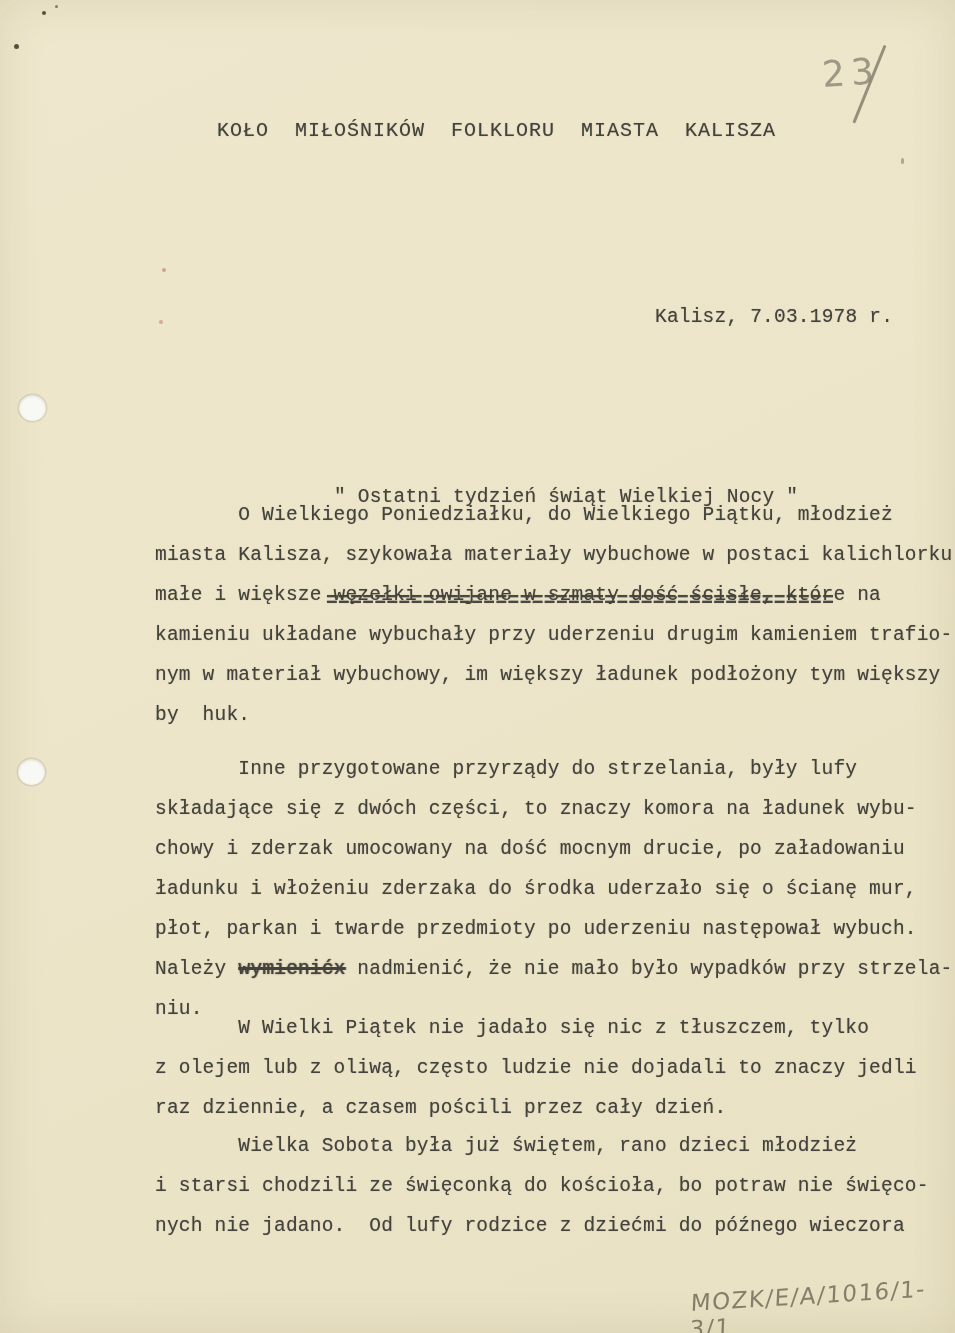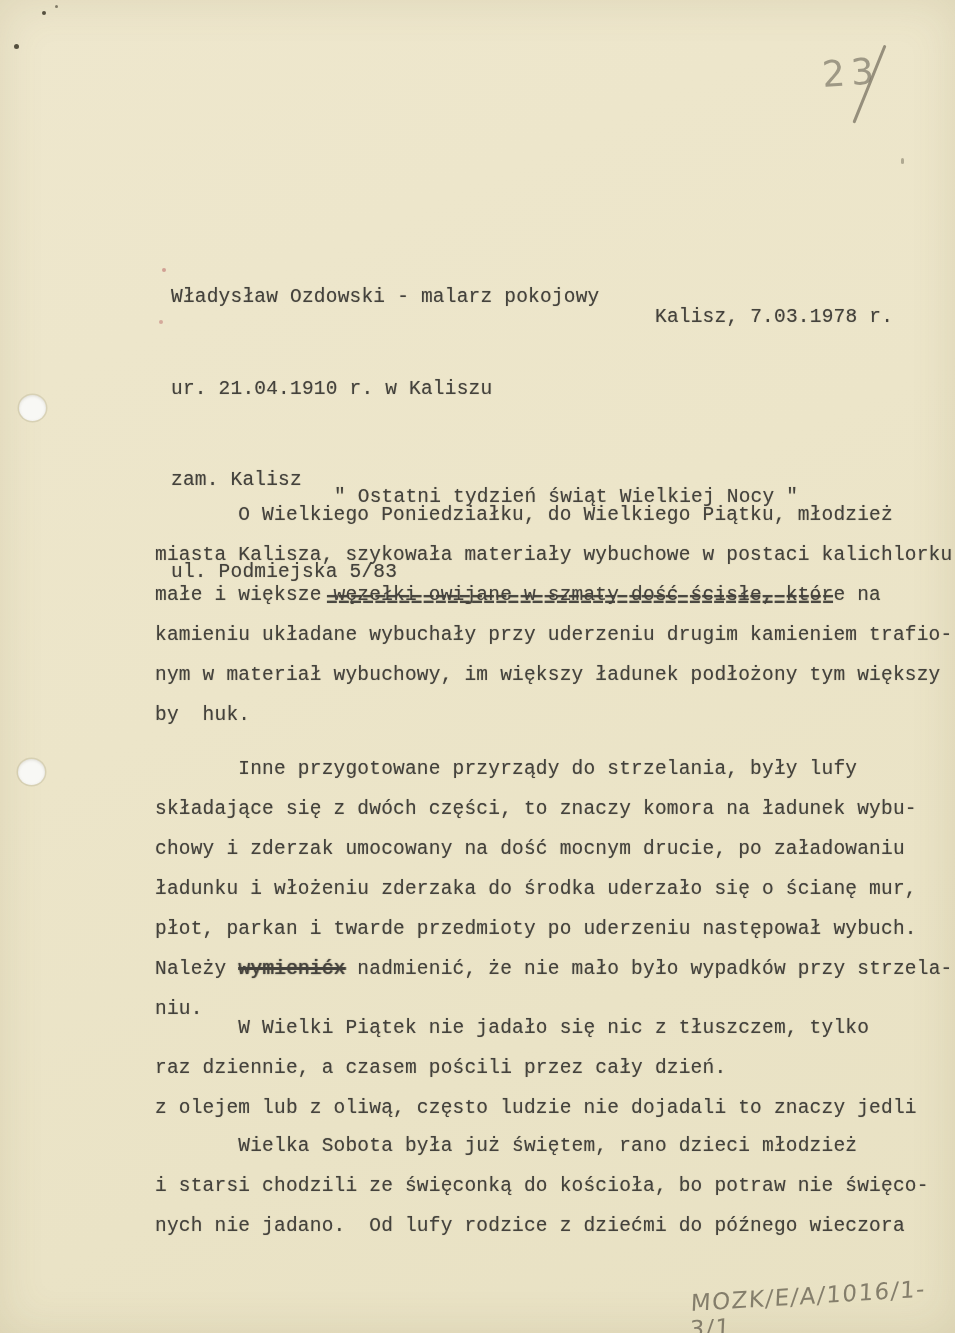--- a/index.html
+++ b/index.html
@@ -115,35 +115,30 @@
   <div class="speck speck-3"></div>
   <div class="speck speck-4"></div>
   <div class="speck speck-pink-1"></div>
   <div class="speck speck-pink-2"></div>
 
   <div class="pencil page-number">
     <span>2</span><span>3</span>
   </div>
   <div class="digit-slash"></div>
 
+  <div class="type org-header">KOŁO  MIŁOŚNIKÓW  FOLKLORU  MIASTA  KALISZA</div>
 
-  <div class="type author-block">
-    <div class="typeline">Władysław Ozdowski - malarz pokojowy</div>
-    <div class="typeline">ur. 21.04.1910 r. w Kaliszu</div>
-    <div class="typeline">zam. Kalisz</div>
-    <div class="typeline">ul. Podmiejska 5/83</div>
-  </div>
 
   <div class="type dateline">Kalisz, 7.03.1978 r.</div>
 
   <div class="type title-block">
     <div class="doc-title">" Ostatni tydzień świąt Wielkiej Nocy "</div>
     <div class="title-underline">==========================================</div>
   </div>
 
   <div class="type para para-1"><div class="typeline">       O Wielkiego Poniedziałku, do Wielkiego Piątku, młodzież</div><div class="typeline">miasta Kalisza, szykowała materiały wybuchowe w postaci kalichlorku</div><div class="typeline">małe i większe węzełki owijane w szmaty dość ścisłe, które na</div><div class="typeline">kamieniu układane wybuchały przy uderzeniu drugim kamieniem trafio-</div><div class="typeline">nym w materiał wybuchowy, im większy ładunek podłożony tym większy</div><div class="typeline">by  huk.</div></div>
   <div class="type para para-2"><div class="typeline">       Inne przygotowane przyrządy do strzelania, były lufy</div><div class="typeline">składające się z dwóch części, to znaczy komora na ładunek wybu-</div><div class="typeline">chowy i zderzak umocowany na dość mocnym drucie, po załadowaniu</div><div class="typeline">ładunku i włożeniu zderzaka do środka uderzało się o ścianę mur,</div><div class="typeline">płot, parkan i twarde przedmioty po uderzeniu następował wybuch.</div><div class="typeline"><span>Należy </span><span class="struck">wymienićx</span><span> nadmienić, że nie mało było wypadków przy strzela-</span></div><div class="typeline">niu.</div></div>
-  <div class="type para para-3"><div class="typeline">       W Wielki Piątek nie jadało się nic z tłuszczem, tylko</div><div class="typeline">raz dziennie, a czasem pościli przez cały dzień.</div><div class="typeline">z olejem lub z oliwą, często ludzie nie dojadali to znaczy jedli</div></div>
+  <div class="type para para-3"><div class="typeline">       W Wielki Piątek nie jadało się nic z tłuszczem, tylko</div><div class="typeline">z olejem lub z oliwą, często ludzie nie dojadali to znaczy jedli</div><div class="typeline">raz dziennie, a czasem pościli przez cały dzień.</div></div>
   <div class="type para para-4"><div class="typeline">       Wielka Sobota była już świętem, rano dzieci młodzież</div><div class="typeline">i starsi chodzili ze święconką do kościoła, bo potraw nie święco-</div><div class="typeline">nych nie jadano.  Od lufy rodzice z dziećmi do późnego wieczora</div></div>
 
   <div class="pencil archival-signature">MOZK/E/A/1016/1-3/1</div>
 
 </div>
 
 </body></html>

